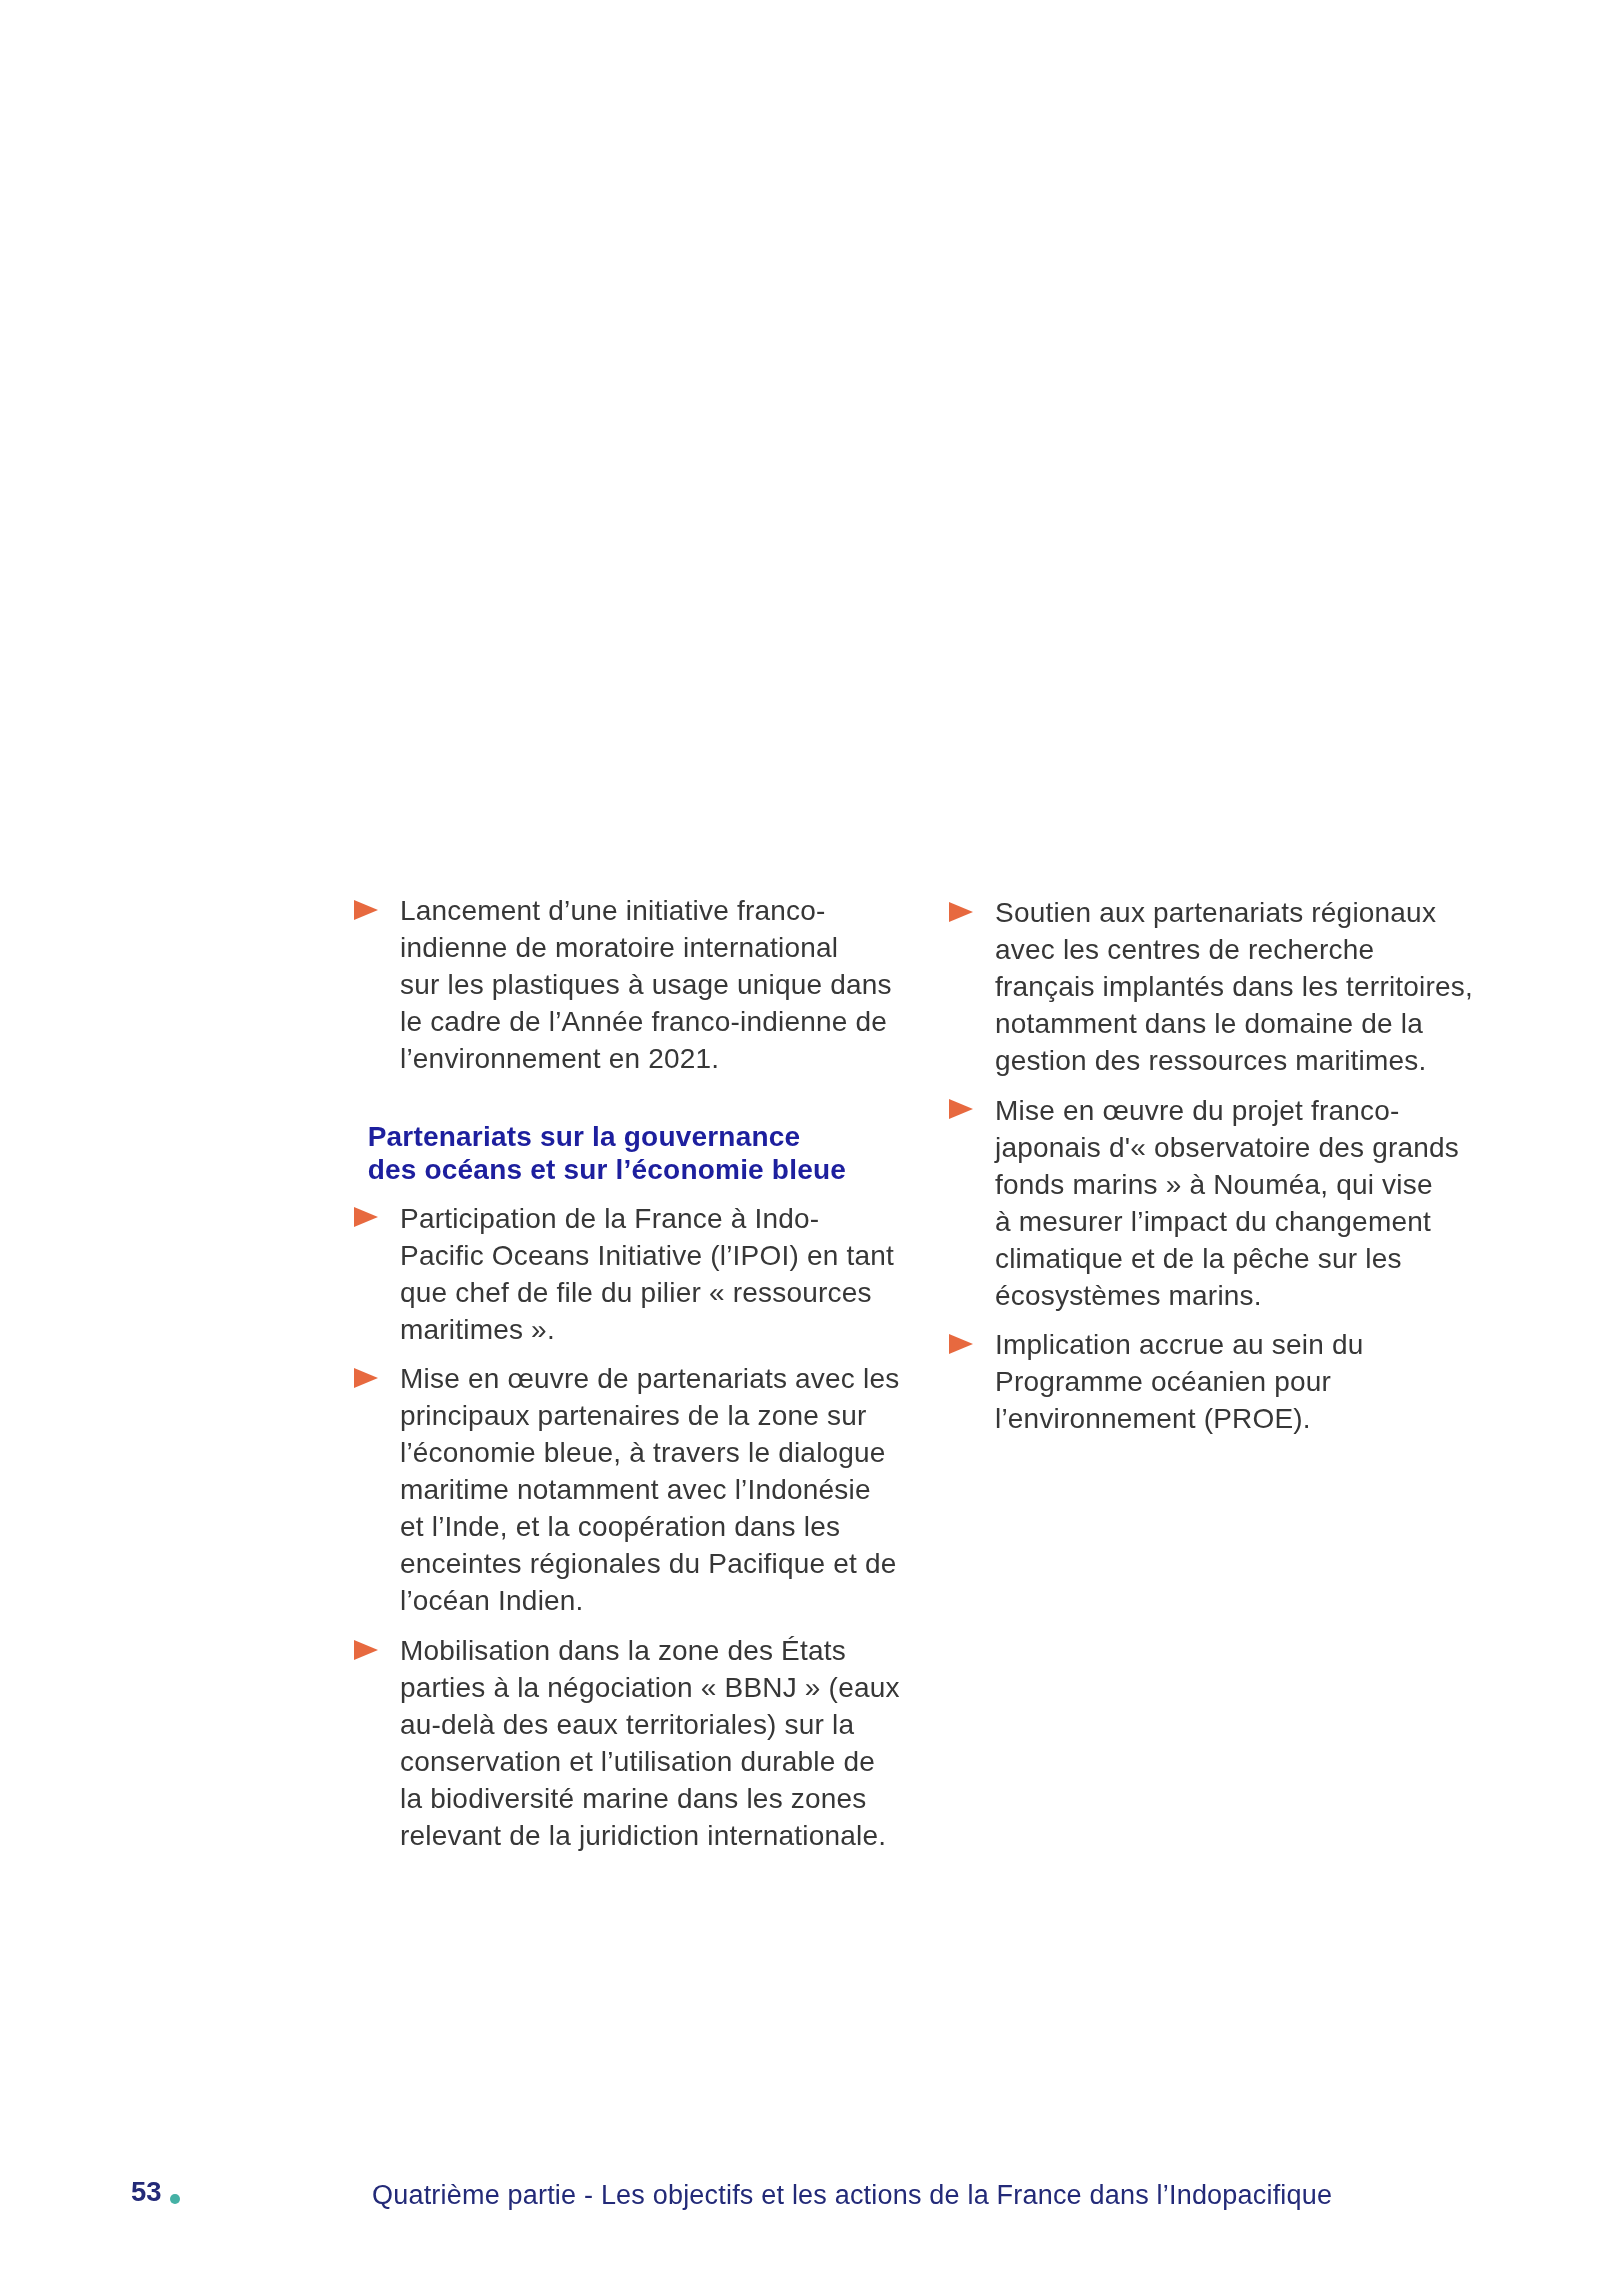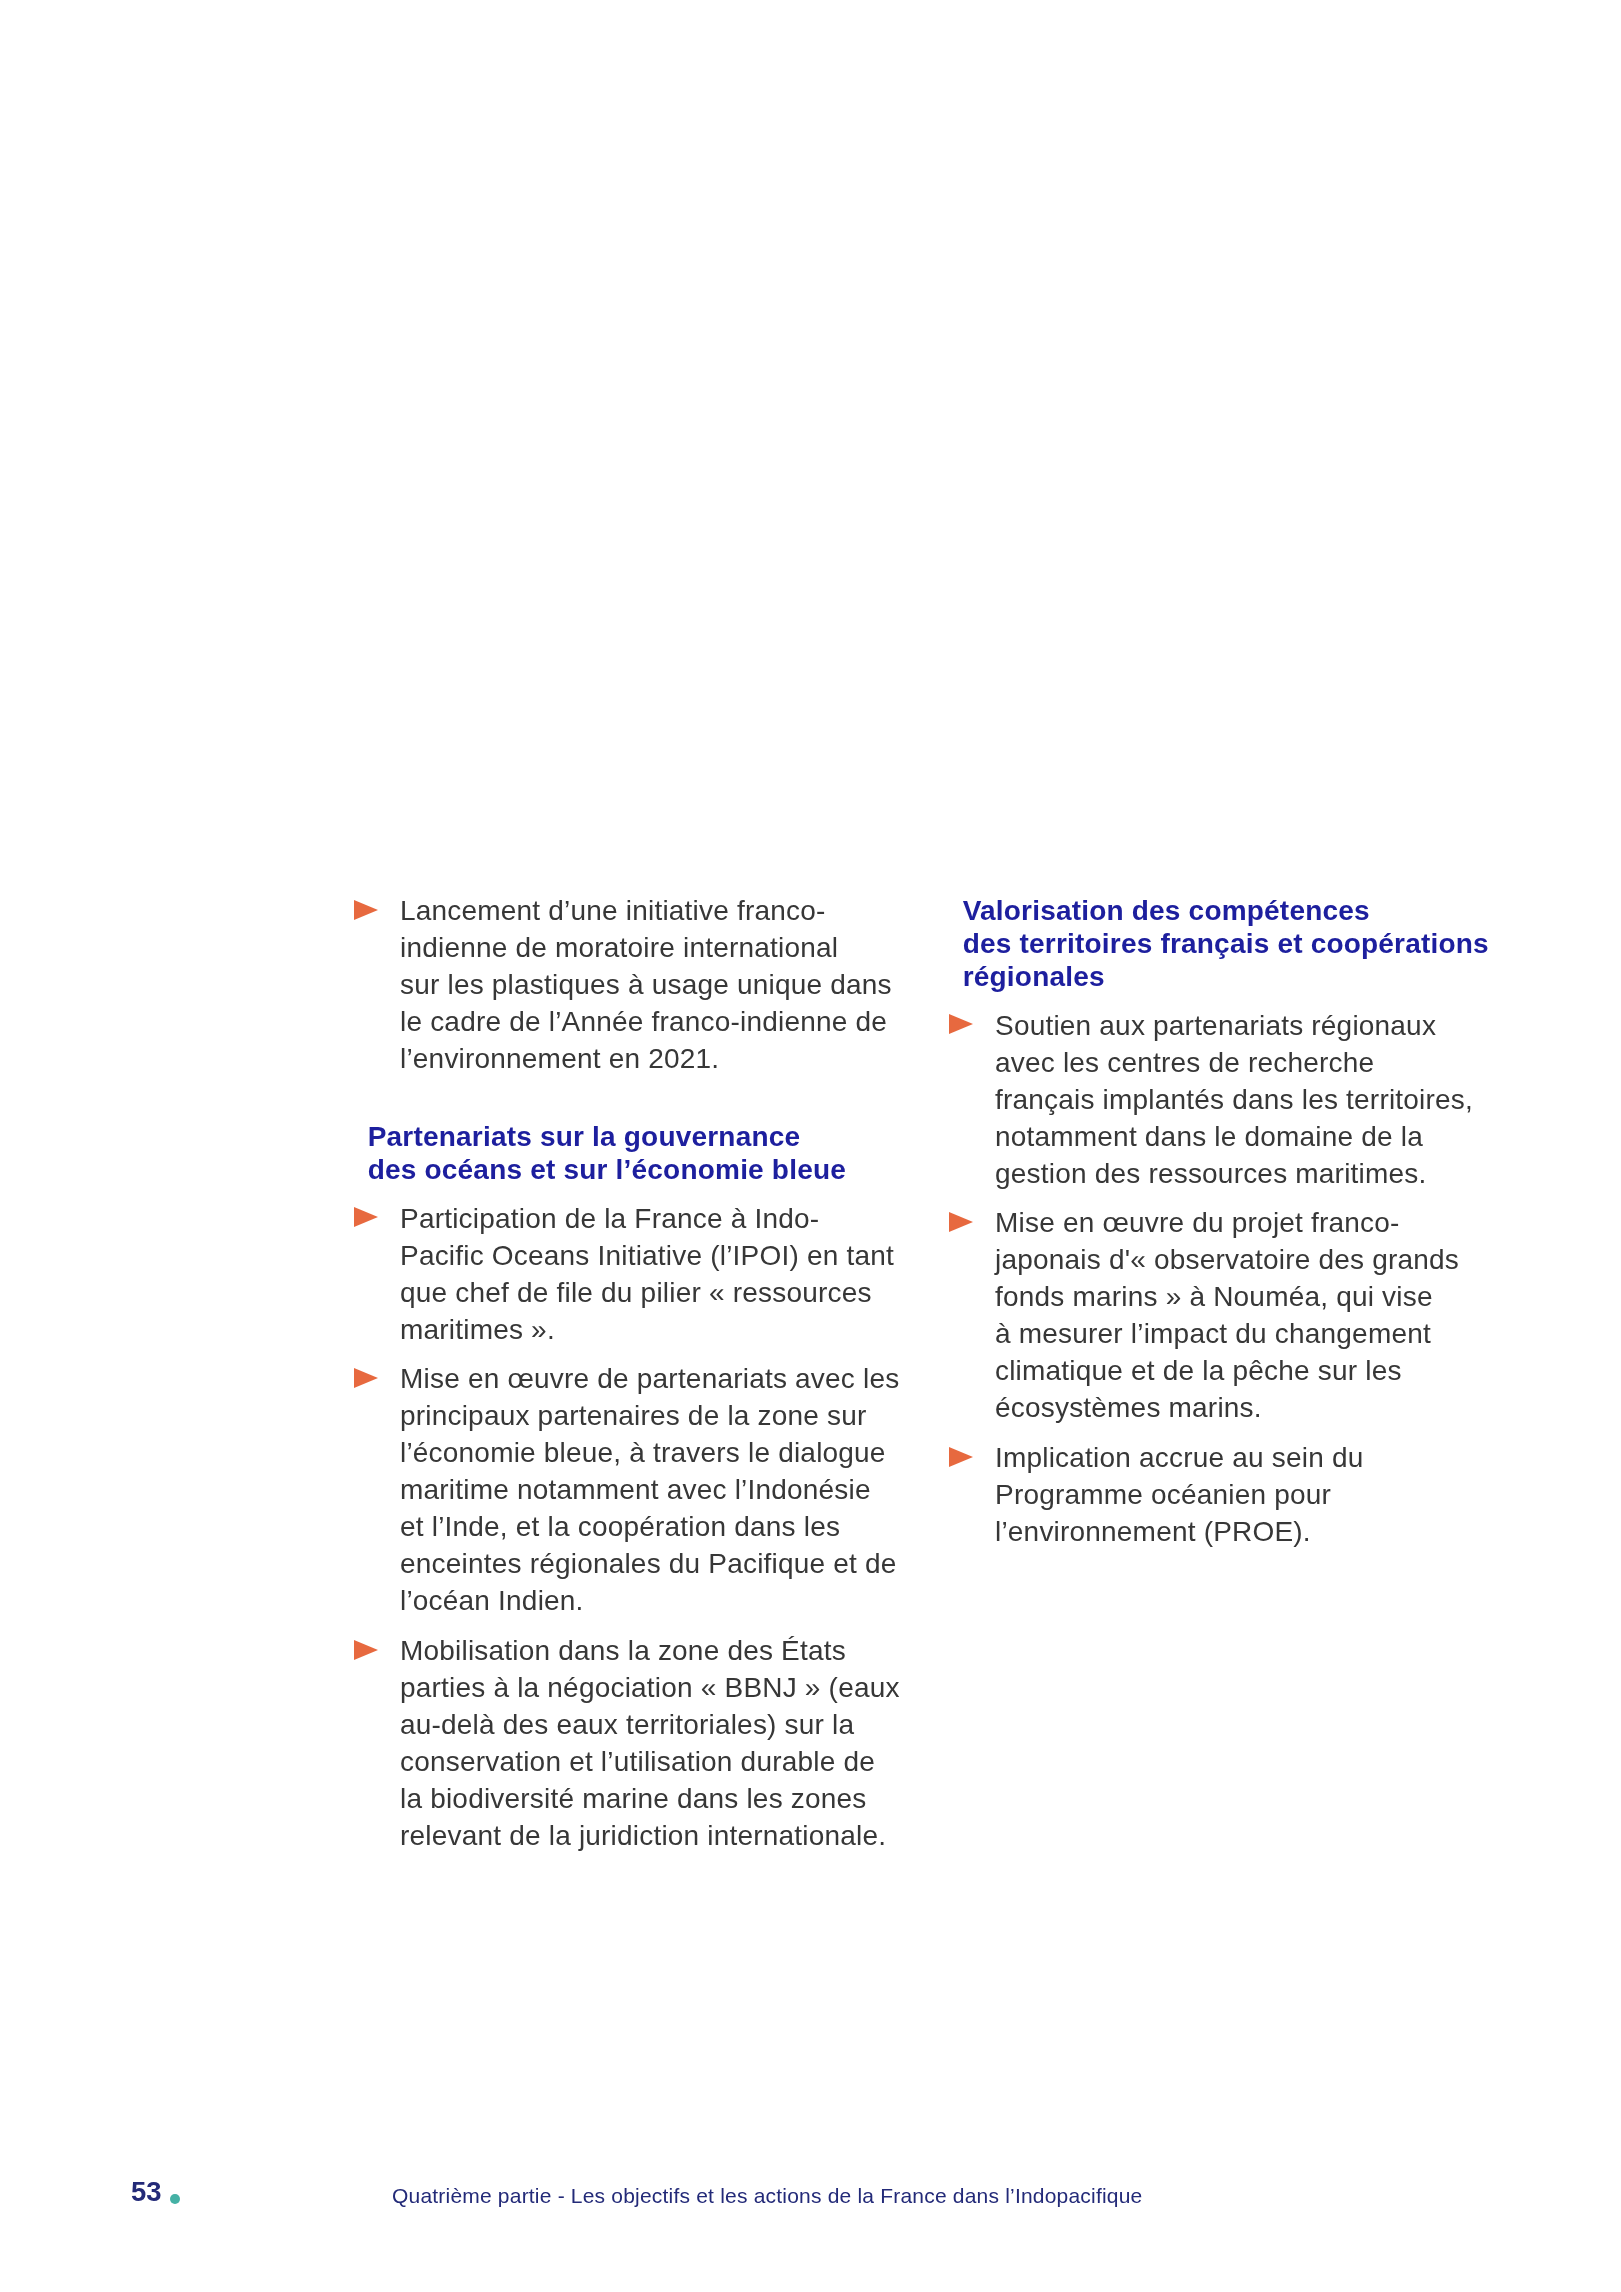--- a/index.html
+++ b/index.html
@@ -47,22 +47,22 @@
     position:absolute;left:131px;top:2175px;
     font-size:27.4px;font-weight:bold;line-height:33px;
     color:var(--footer-navy,#232a78);
   }
   .footer-dot{
     position:absolute;left:170px;top:2194px;
     width:9.8px;height:9.8px;border-radius:50%;
     background:var(--dot-teal,#45b1a5);
   }
   .footer-title{
-    position:absolute;left:392px;top:2182px;
-    font-size:21px;line-height:27.4px;
+    position:absolute;left:372px;top:2182px;
+    font-size:27px;line-height:27.4px;
     color:var(--footer-navy,#232a78);
     letter-spacing:0.2px;
   }
 </style>
 </head>
 <body>
 
 <main>
 
   <section class="col col-left">
@@ -104,23 +104,20 @@
 au-delà des eaux territoriales) sur la
 conservation et l’utilisation durable de
 la biodiversité marine dans les zones
 relevant de la juridiction internationale.</p>
     </div>
   </section>
 
   <section class="col col-right">
 
 
-    <h2 class="lines heading">Valorisation des compétences
-des territoires français et coopérations
-régionales</h2>
 
     <div class="bullet-item">
       <span class="tri"></span>
       <p class="lines body-text">Soutien aux partenariats régionaux
 avec les centres de recherche
 français implantés dans les territoires,
 notamment dans le domaine de la
 gestion des ressources maritimes.</p>
     </div>
 

